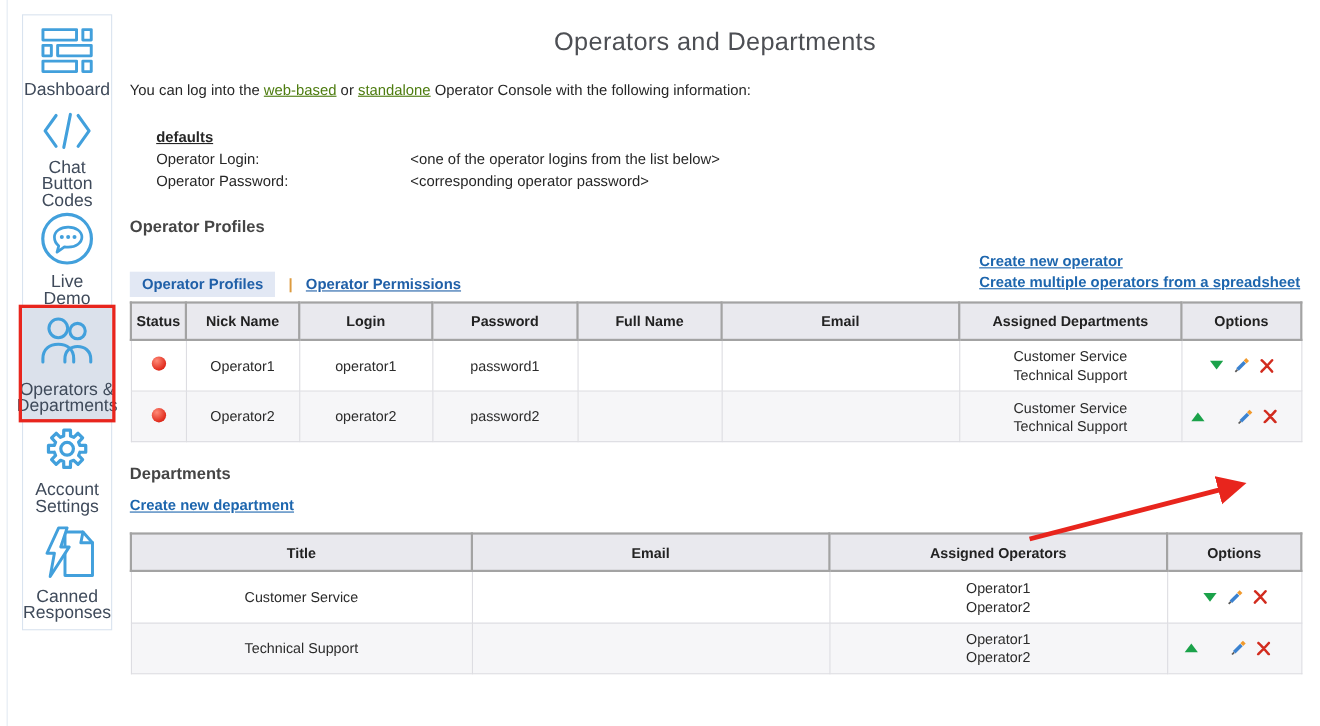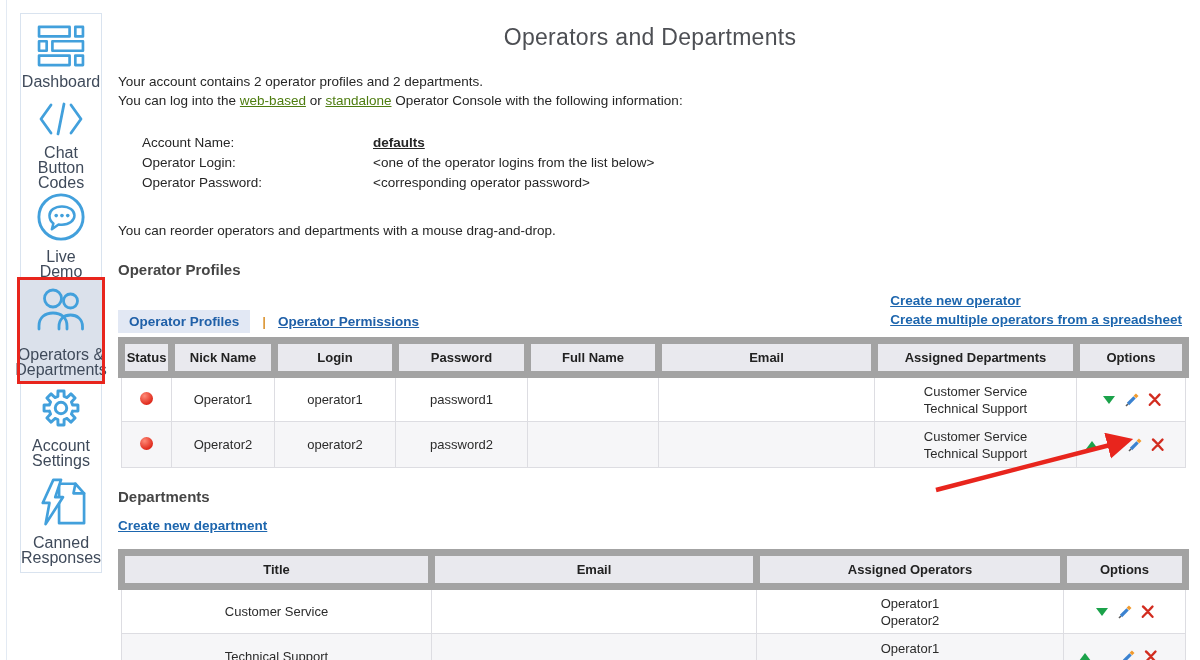--- a/index.html
+++ b/index.html
@@ -48,21 +48,21 @@
   .tabs { position:absolute; left:0; top:13px; display:flex; align-items:center; font-size:13.5px; }
   .tab-active { background:#e2e8f4; color:#2060a8; font-weight:700; padding:4px 11px; cursor:default; }
   .tab-sep { color:#dd9b3f; font-weight:700; margin:0 12px; }
   .right-links { position:absolute; right:0; top:-6px; text-align:left;
     font-size:13.5px; line-height:19px; font-weight:700; }
   .right-links a { display:block; }
 
   
   table.grid { border-collapse:collapse; table-layout:fixed; width:1064px; font-size:13px; color:#2b2b2b; }
   table.grid th { background:#e9e9ee; font-weight:700; color:#222; height:34px;
-    border:7px solid #a3a3a3; text-align:center; }
+    border:2px solid #a3a3a3; text-align:center; }
   table.grid td { border:1px solid #dddde2; text-align:center; vertical-align:middle; }
   tr.r0 td { background:#ffffff; height:47px; }
   tr.r1 td { background:#f6f6f8; height:46px; }
   .two-line { line-height:17px; }
 
   .status-dot { display:inline-block; width:13px; height:13px; border-radius:50%;
     background:radial-gradient(circle at 35% 30%, #ff8a77, #e02b1d 70%, #b21708 100%); }
 
   .opts { display:flex; justify-content:center; align-items:center; gap:9px; }
   .opt { cursor:pointer; display:inline-flex; }
@@ -167,40 +167,37 @@
     </div>
   </div>
 
   <div class="annot-box"></div>
 
   <div class="main">
 
     <div class="page-title">Operators and Departments</div>
 
     <div class="intro">
-      <div>Your account contains 2 operator profiles and 2 departments.</div>
       <div><span>You can log into the </span><a class="lnk">web-based</a><span> or </span><a class="lnk">standalone</a><span> Operator Console with the following information:</span></div>
     </div>
 
     <div class="creds">
       <div class="cred-row">
-        <span class="cl">Account Name:</span>
         <span class="cv bold">defaults</span>
       </div>
       <div class="cred-row">
         <span class="cl">Operator Login:</span>
         <span class="cv">&lt;one of the operator logins from the list below&gt;</span>
       </div>
       <div class="cred-row">
         <span class="cl">Operator Password:</span>
         <span class="cv">&lt;corresponding operator password&gt;</span>
       </div>
     </div>
 
-    <div class="reorder">You can reorder operators and departments with a mouse drag-and-drop.</div>
 
     <div class="sec-head">Operator Profiles</div>
 
     <div class="tabs-row">
       <div class="tabs">
         <span class="tab-active">Operator Profiles</span>
         <span class="tab-sep">|</span>
         <a class="blnk" style="color:#2060a8">Operator Permissions</a>
       </div>
       <div class="right-links">

